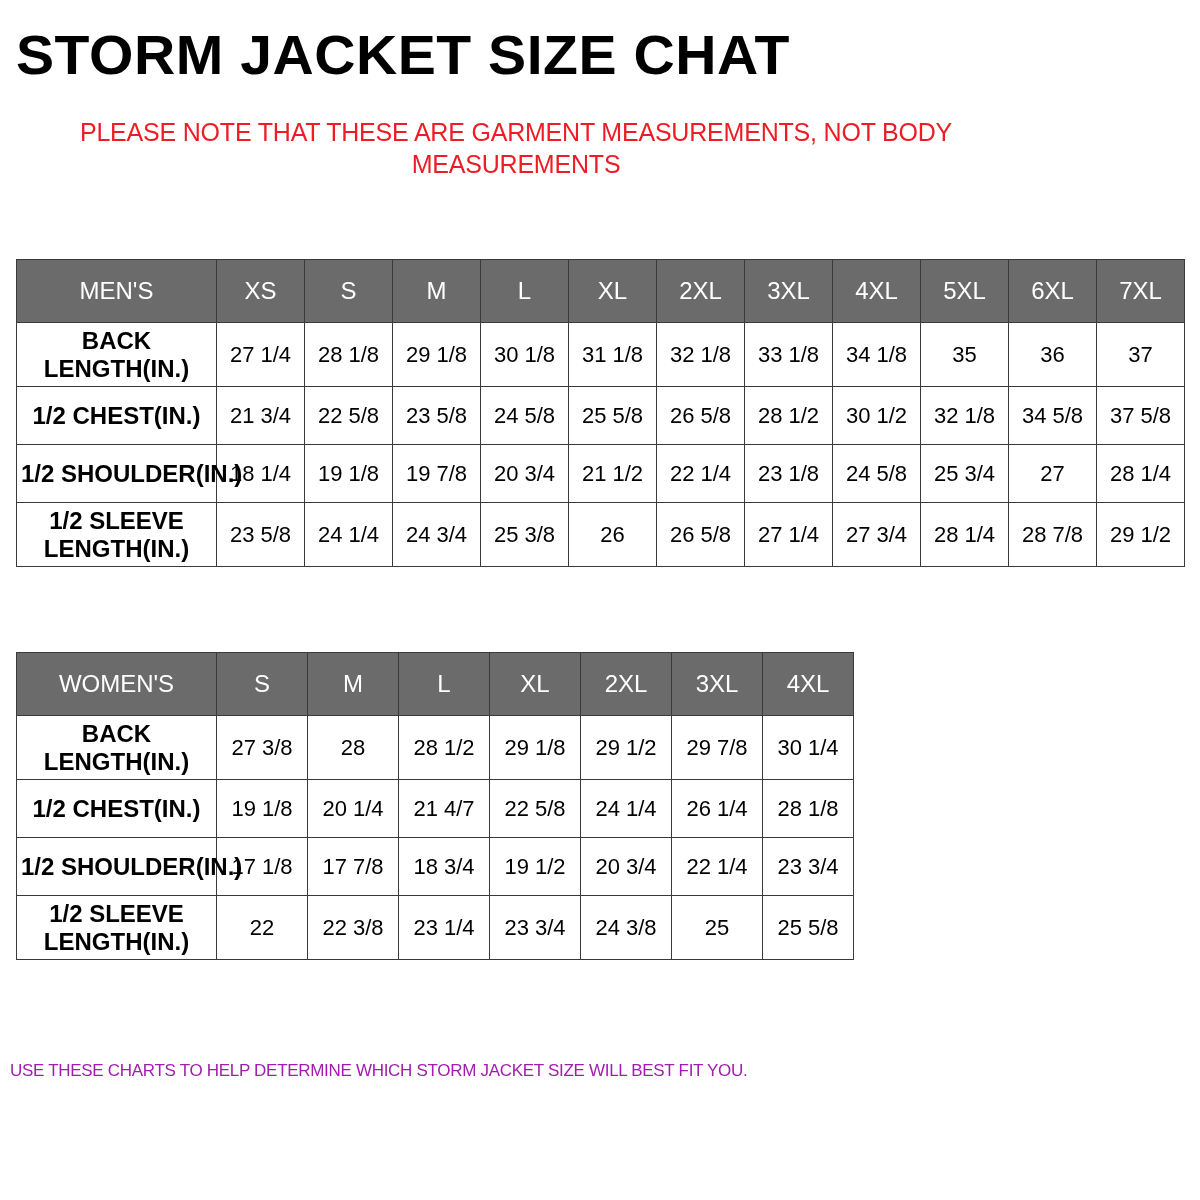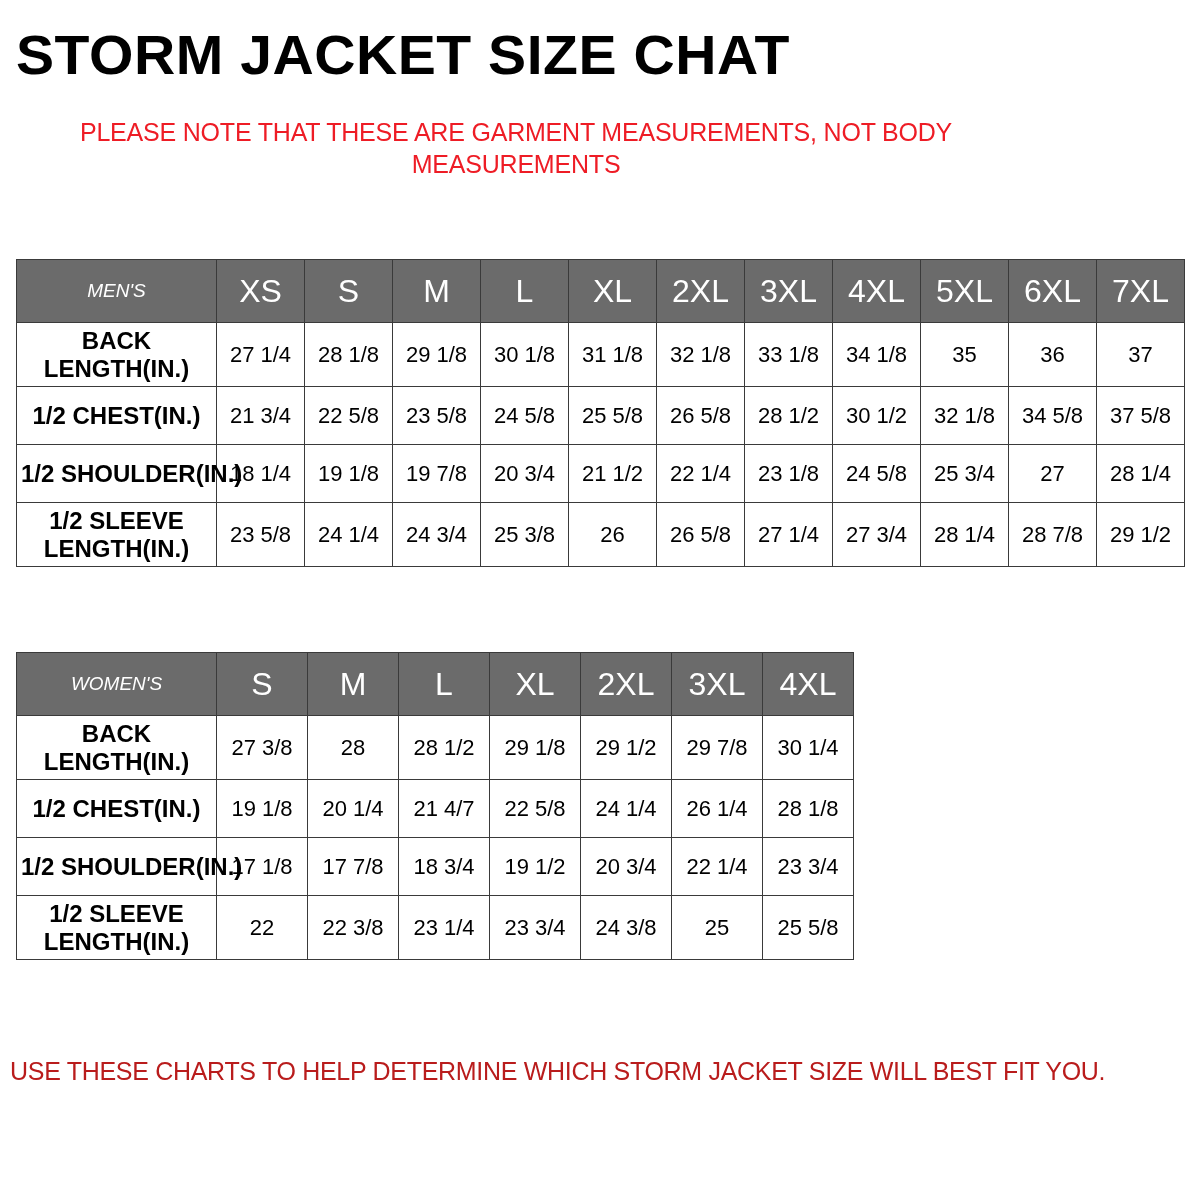--- a/index.html
+++ b/index.html
@@ -51,24 +51,24 @@
     color: #ee1c25;
     letter-spacing: -0.2px;
     text-align: center;
   }
 
   .note-bottom {
     position: absolute;
     left: 10px;
     top: 1056px;
     width: 1160px;
-    font-size: 25px;
+    font-size: 17px;
     line-height: 30px;
     font-weight: 400;
-    color: #b91c1c;
+    color: #a21caf;
     letter-spacing: -0.3px;
     white-space: nowrap;
   }
 
   
   .sizetable {
     position: absolute;
     border-collapse: collapse;
     table-layout: fixed;
     background: #ffffff;
@@ -78,28 +78,27 @@
     text-align: center;
     vertical-align: middle;
     padding: 0;
     font-weight: 400;
     background: #ffffff;
     color: #000000;
   }
   .sizetable thead th {
     background: #6b6b6b;
     color: #ffffff;
-    font-size: 32px;
+    font-size: 24px;
     height: 62px;
     font-weight: 400;
     border-color: #3a3a3a;
   }
   .sizetable thead th.corner {
-    font-size: 19px;
-    font-style: italic;
+    font-size: 24px;
   }
   .sizetable tbody td {
     font-size: 22px;
   }
   .sizetable tbody td.rowlabel {
     font-weight: 700;
     font-size: 24px;
     line-height: 28px;
     padding: 2px 4px;
   }

